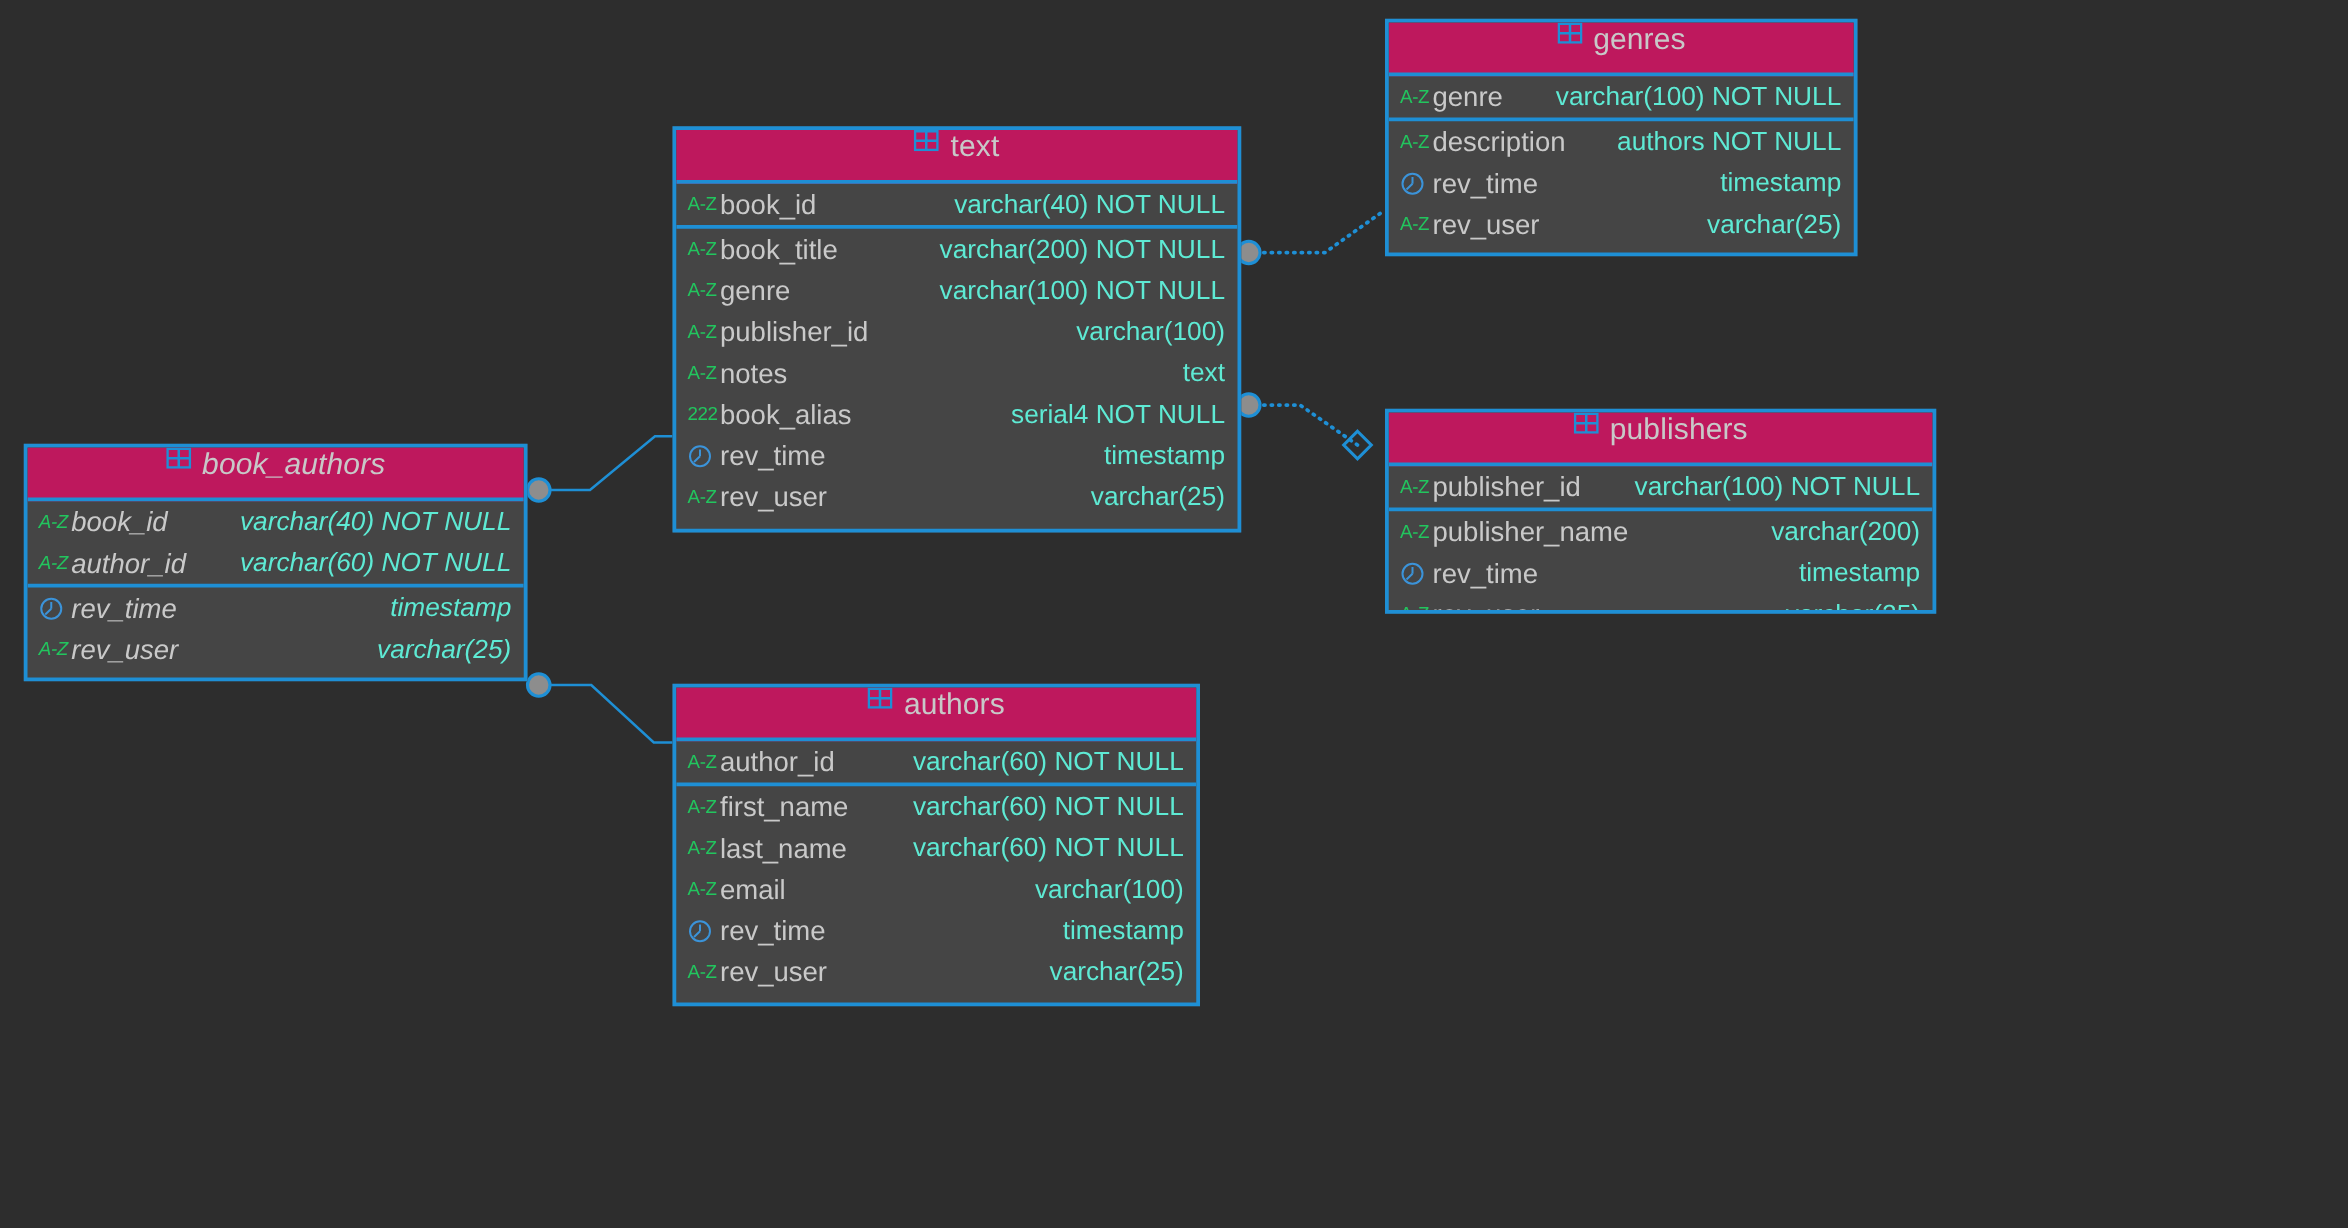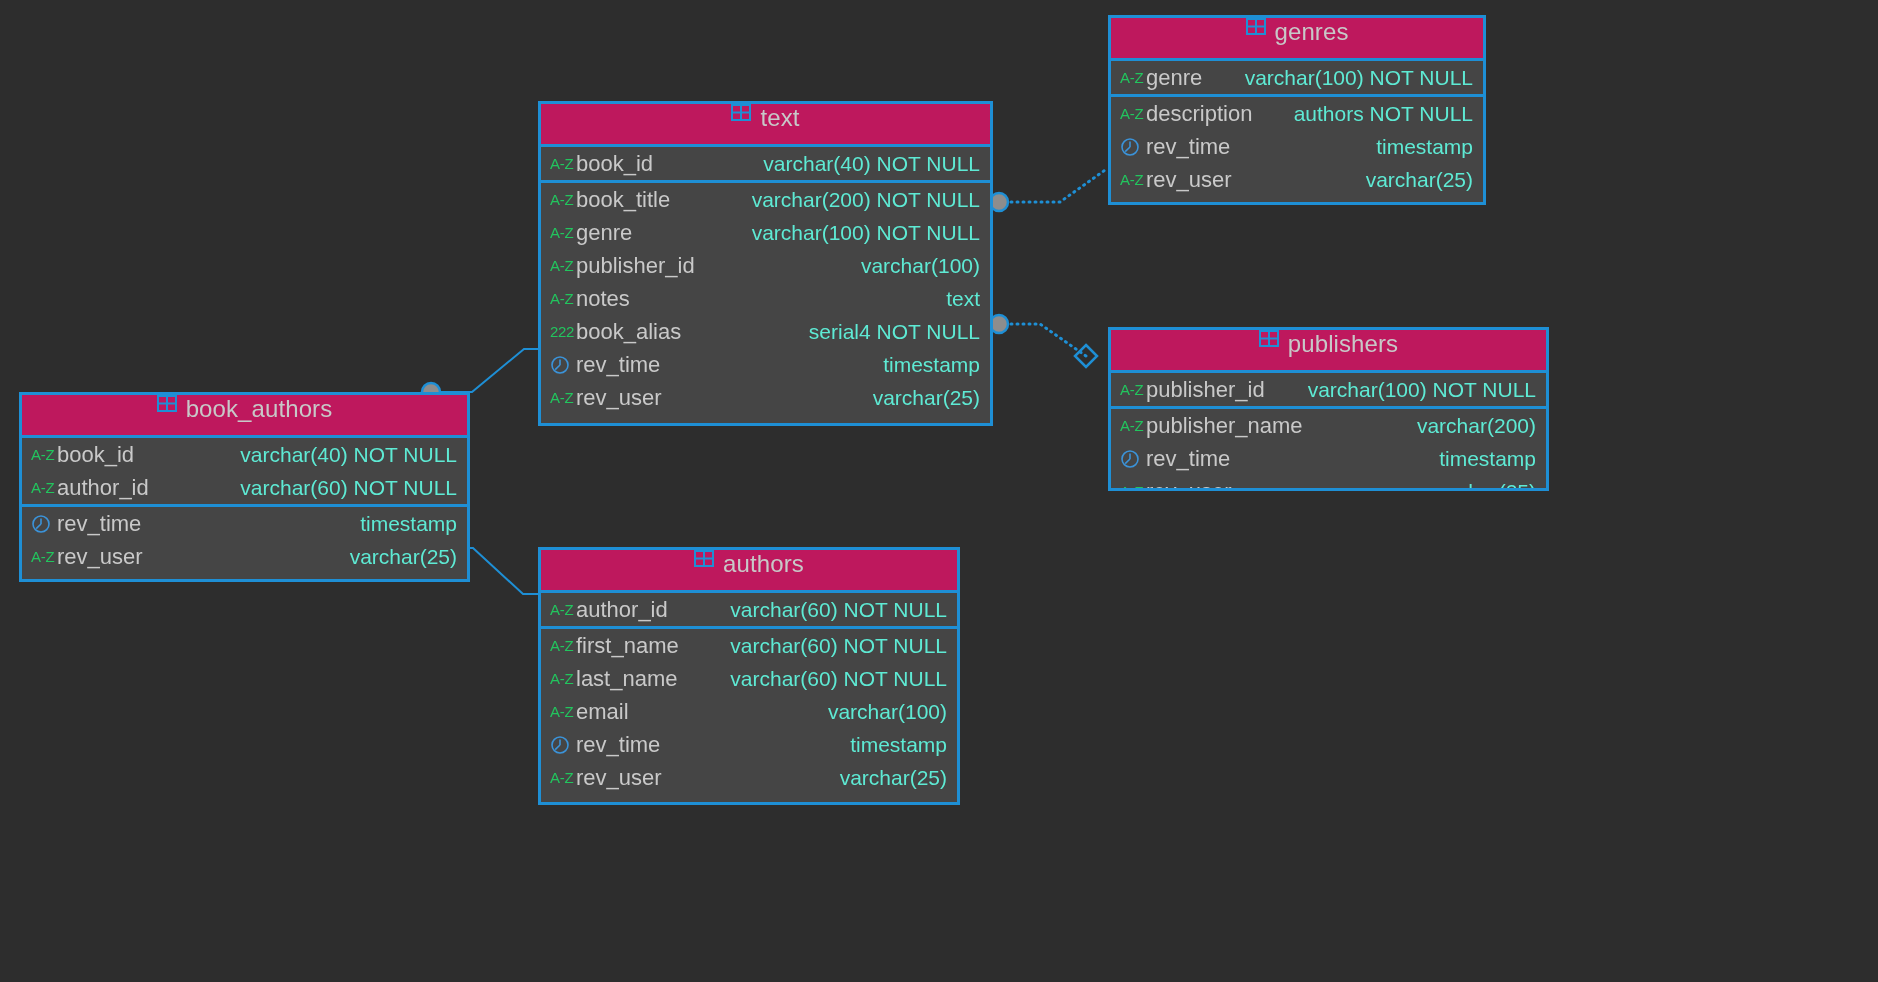--- a/index.html
+++ b/index.html
@@ -259,21 +259,21 @@
           <span class="col-name">rev_time</span>
           <span class="col-type">timestamp</span>
         </div>
         <div class="col-row">
           <span class="col-icon" style="font-size:15px;font-weight:normal;">A-Z</span>
           <span class="col-name">rev_user</span>
           <span class="col-type">varchar(25)</span>
         </div>
       </div>
     </div>
-    <div class="entity" style="left: 19px; top: 392px; width: 451px; height: 190px;">
+    <div class="entity" style="left: 19px; top: 355px; width: 403px; height: 190px; font-style: italic;">
       <div class="entity-header">
         <svg class="table-icon" viewBox="0 0 20 17">
           <rect x="1" y="1" width="18" height="15" fill="none" stroke="#1e8fd5" stroke-width="2"></rect>
           <line x1="10" y1="1" x2="10" y2="16" stroke="#1e8fd5" stroke-width="2"></line>
           <line x1="1" y1="8.5" x2="19" y2="8.5" stroke="#1e8fd5" stroke-width="2"></line>
         </svg>
         <span class="entity-title">book_authors</span>
       </div>
       <div class="pk-group">
         <div class="col-row">

